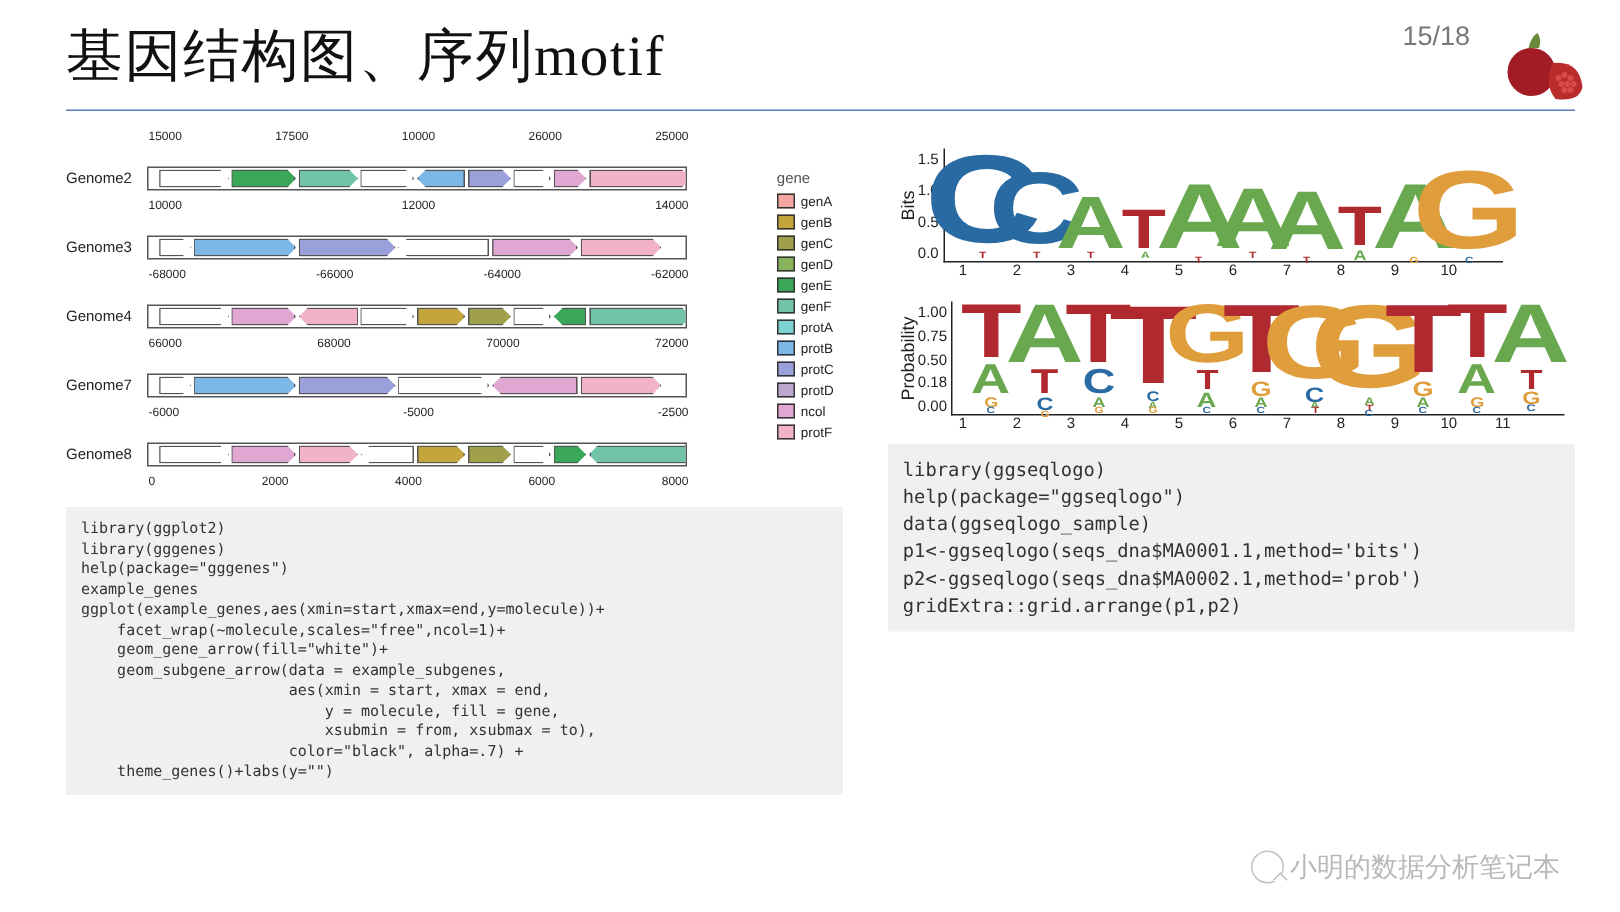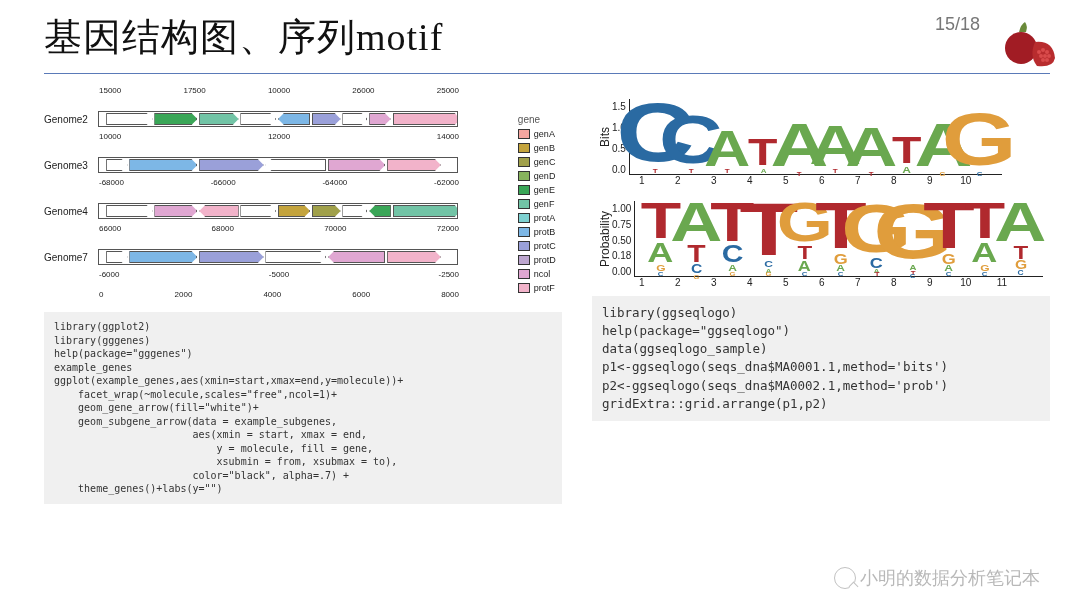--- a/index.html
+++ b/index.html
@@ -151,20 +151,34 @@
               <div class="seg" style="left: 28%; width: 18%; background: rgb(154, 160, 217);"></div>
               <div class="seg" style="left: 46.5%; width: 17%; background: rgb(255, 255, 255);"></div>
               <div class="seg rev" style="left: 64%; width: 16%; background: rgb(224, 167, 210);"></div>
               <div class="seg" style="left: 80.5%; width: 15%; background: rgb(242, 179, 202);"></div>
             </div>
           </div>
           <div class="track-axis">
             <span>-6000</span>
             <span>-5000</span>
             <span>-2500</span>
+          </div>
+          <div class="track-row">
+            <div class="track-lbl">Genome8</div>
+            <div class="arrows-strip">
+              <div class="seg" style="left: 2%; width: 13%; background: rgb(255, 255, 255);"></div>
+              <div class="seg" style="left: 15.5%; width: 12%; background: rgb(224, 167, 210);"></div>
+              <div class="seg" style="left: 28%; width: 11%; background: rgb(242, 179, 202);"></div>
+              <div class="seg rev" style="left: 39.5%; width: 10%; background: rgb(255, 255, 255);"></div>
+              <div class="seg" style="left: 50%; width: 9%; background: rgb(196, 164, 61);"></div>
+              <div class="seg" style="left: 59.5%; width: 8%; background: rgb(160, 160, 74);"></div>
+              <div class="seg" style="left: 68%; width: 7%; background: rgb(255, 255, 255);"></div>
+              <div class="seg" style="left: 75.5%; width: 6%; background: rgb(58, 166, 87);"></div>
+              <div class="seg rev" style="left: 82%; width: 19%; background: rgb(114, 196, 166);"></div>
+            </div>
           </div>
           <div class="track-axis">
             <span>0</span>
             <span>2000</span>
             <span>4000</span>
             <span>6000</span>
             <span>8000</span>
           </div>
           <div class="legend" id="legend">
           <div class="legend-title">gene</div>

